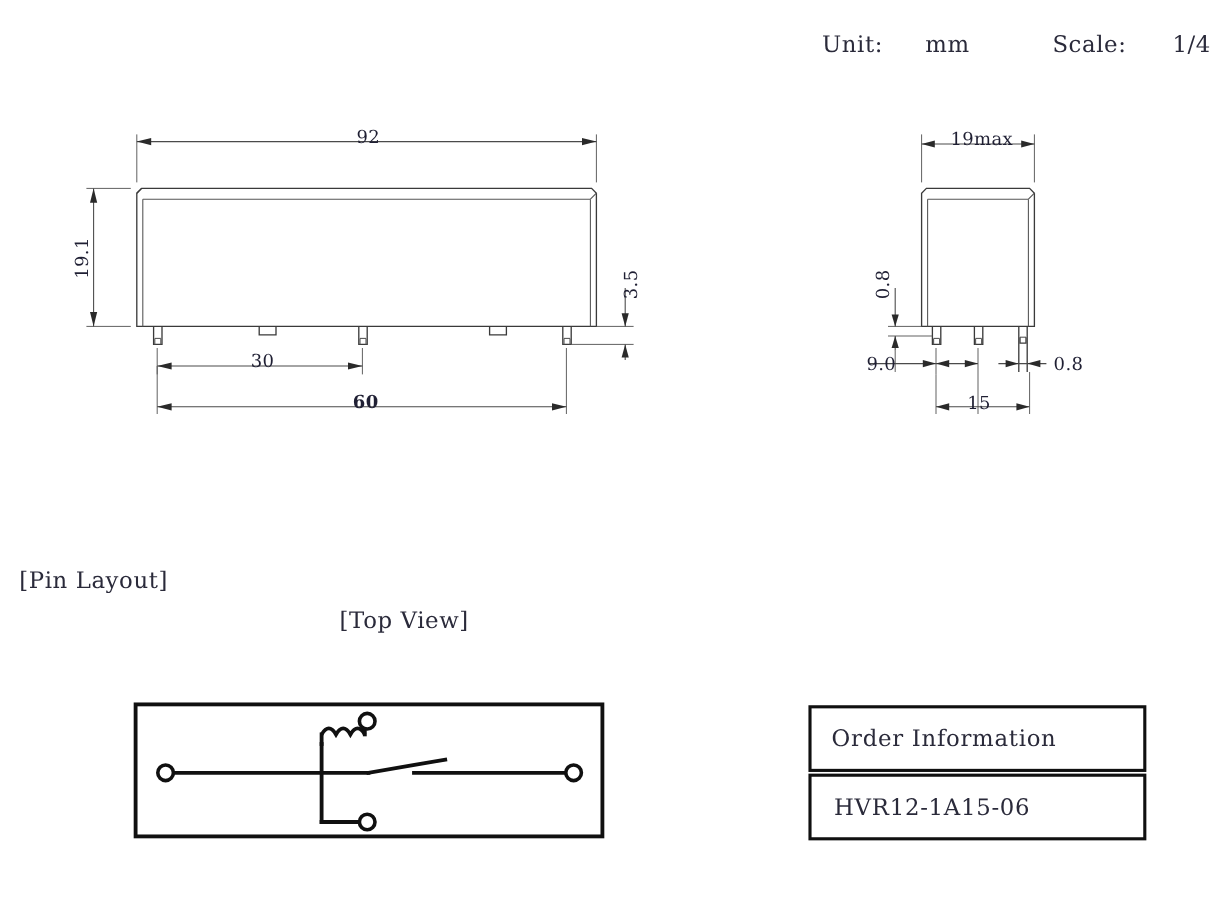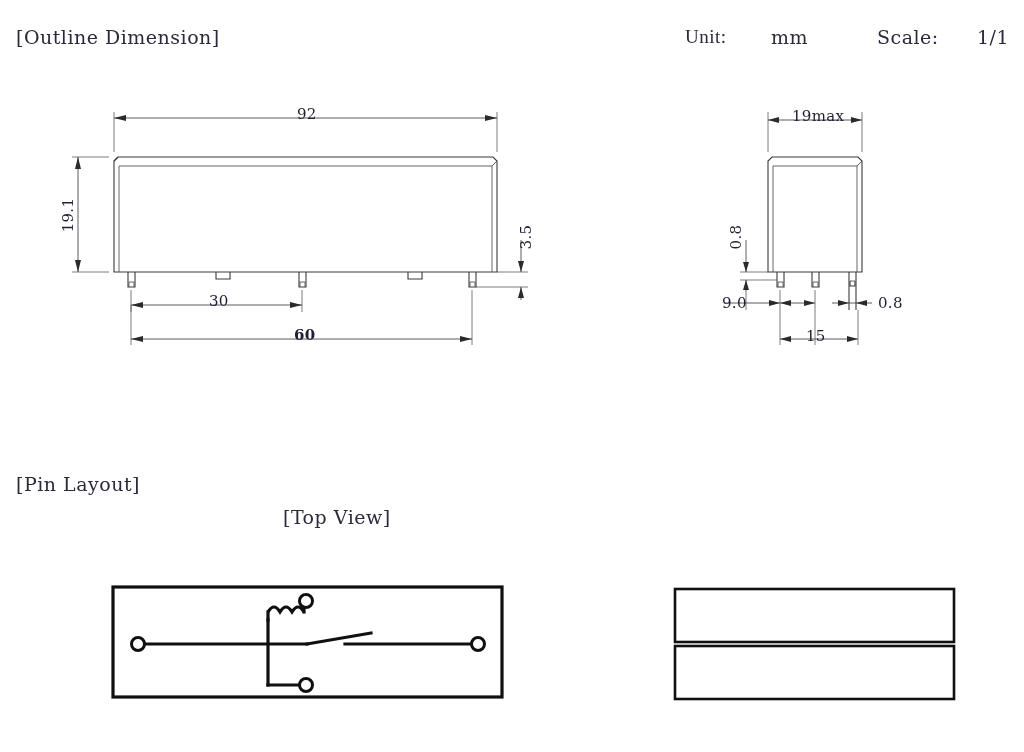--- a/index.html
+++ b/index.html
@@ -98,26 +98,25 @@
     stroke: #101010;
     stroke-width: 2.6;
     fill: none;
   }
 </style>
 </head>
 <body>
 
 <div class="page">
 
-  <div class="txt sec-title" style="left:16px; top:26px;">[Outline Dimension]</div>
-
-  <div class="txt hdr-item" style="left:685px; top:26px;font-family:Liberation Serif, serif;">Unit:</div>
+
+  <div class="txt hdr-item" style="left:685px; top:26px;">Unit:</div>
   <div class="txt hdr-item" style="left:771px; top:26px;">mm</div>
   <div class="txt hdr-item" style="left:877px; top:26px;">Scale:</div>
-  <div class="txt hdr-item" style="left:977px; top:26px;">1/1</div>
+  <div class="txt hdr-item" style="left:977px; top:26px;">1/4</div>
 
   <svg width="1024" height="752">
     <defs>
       <marker id="arrIn" markerWidth="9" markerHeight="7" refX="9" refY="3.5" orient="auto">
         <polygon points="0,0 9,3.5 0,7" class="arrowhead"></polygon>
       </marker>
     </defs>
 
     <path class="outline" d="M 118,157 L 493,157 L 497,161 L 497,272 L 114,272 L 114,161 Z"></path>
 
@@ -286,15 +285,17 @@
     <circle class="term" cx="478" cy="644" r="6.5"></circle>
     <circle class="term" cx="306" cy="601" r="6.5"></circle>
     <circle class="term" cx="306" cy="685" r="6.5"></circle>
   </svg>
 
   <svg width="1024" height="752">
     <rect class="tbl-box" x="675" y="589" width="279" height="53"></rect>
     <rect class="tbl-box" x="675" y="646" width="279" height="53"></rect>
   </svg>
 
-
+  <div class="txt tbl-text" style="left:693px; top:605px;">Order Information</div>
+
+  <div class="txt tbl-text" style="left:695px; top:662px;">HVR12-1A15-06</div>
 
 </div>
 
 </body></html>

